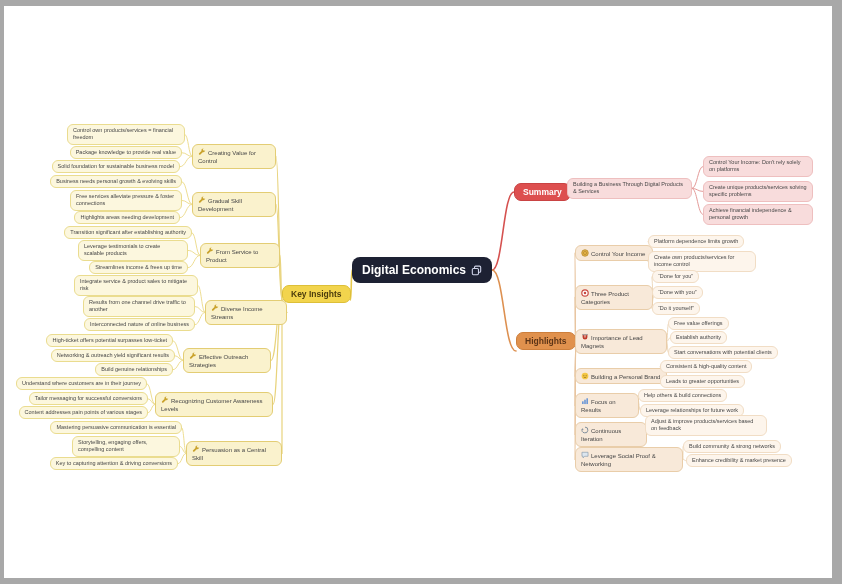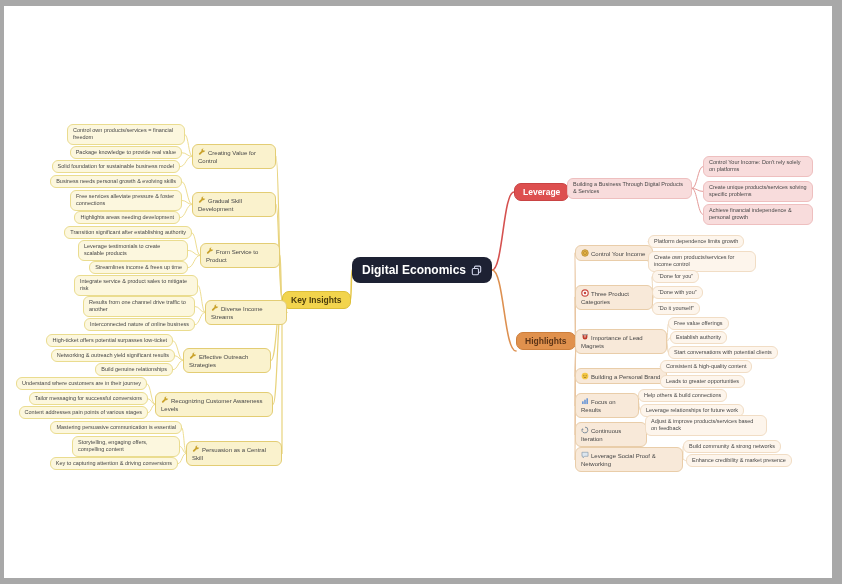--- a/index.html
+++ b/index.html
@@ -136,21 +136,21 @@
       <path d="M 186 453.390625 C 182 453.390625, 182 463.7109375, 178 463.7109375" fill="none" stroke="#eede93" stroke-width="1" stroke-linecap="round"></path>
     </svg>
 
   <div class="node central" id="ct" style="left:352px;top:257px;">
     <span>Digital Economics</span>
     <svg class="icc">
         <use href="#i-copy"></use>
       </svg>
   </div>
 
-  <div class="node branch b-summary" id="sn" style="left:514px;top:183px;"><span>Leverage</span></div>
+  <div class="node branch b-summary" id="sn" style="left:514px;top:183px;"><span>Summary</span></div>
   <div class="node leaf wrap p-box" id="st" style="left:567px;top:178px;width:125px;"><span>Building a Business Through Digital Products &amp; Services</span></div>
   <div class="node leaf wrap p-box" style="left:703px;top:156px;width:110px;"><span>Control Your Income: Don't rely solely on platforms</span></div>
   <div class="node leaf wrap p-box" style="left:703px;top:181px;width:110px;"><span>Create unique products/services solving specific problems</span></div>
   <div class="node leaf wrap p-box" style="left:703px;top:204px;width:110px;"><span>Achieve financial independence &amp; personal growth</span></div>
 
   <div class="node branch b-highlights" id="hn" style="left:516px;top:332px;"><span>Highlights</span></div>
 
   <div class="node topic h-topic" id="ht0" style="left:575px;top:245px;width:78px;"><svg class="ic">
         <use href="#i-coin"></use>
       </svg><span>Control Your Income</span></div>
@@ -187,21 +187,21 @@
         <use href="#i-cycle"></use>
       </svg><span>Continuous Iteration</span></div>
   <div class="node leaf wrap h-leaf" style="left:645px;top:415px;width:122px;"><span>Adjust &amp; improve products/services based on feedback</span></div>
 
   <div class="node topic h-topic" id="ht6" style="left:575px;top:447px;width:108px;"><svg class="ic">
         <use href="#i-speech"></use>
       </svg><span>Leverage Social Proof &amp; Networking</span></div>
   <div class="node leaf h-leaf" style="left:683px;top:440px;"><span>Build community &amp; strong networks</span></div>
   <div class="node leaf h-leaf" style="left:686px;top:454px;"><span>Enhance credibility &amp; market presence</span></div>
 
-  <div class="node branch b-key" id="kn" style="left:282px;top:291px;"><span>Key Insights</span></div>
+  <div class="node branch b-key" id="kn" style="left:282px;top:285px;"><span>Key Insights</span></div>
 
   <div class="node topic k-topic" id="kt0" style="left:192px;top:144px;width:84px;"><svg class="ic">
         <use href="#i-wrench"></use>
       </svg><span>Creating Value for Control</span></div>
   <div class="node leaf wrap k-leaf" style="right:657px;top:124px;width:118px;"><span>Control own products/services = financial freedom</span></div>
   <div class="node leaf k-leaf" style="right:660px;top:146px;"><span>Package knowledge to provide real value</span></div>
   <div class="node leaf k-leaf" style="right:662px;top:160px;"><span>Solid foundation for sustainable business model</span></div>
 
   <div class="node topic k-topic" id="kt1" style="left:192px;top:192px;width:84px;"><svg class="ic">
         <use href="#i-wrench"></use>

